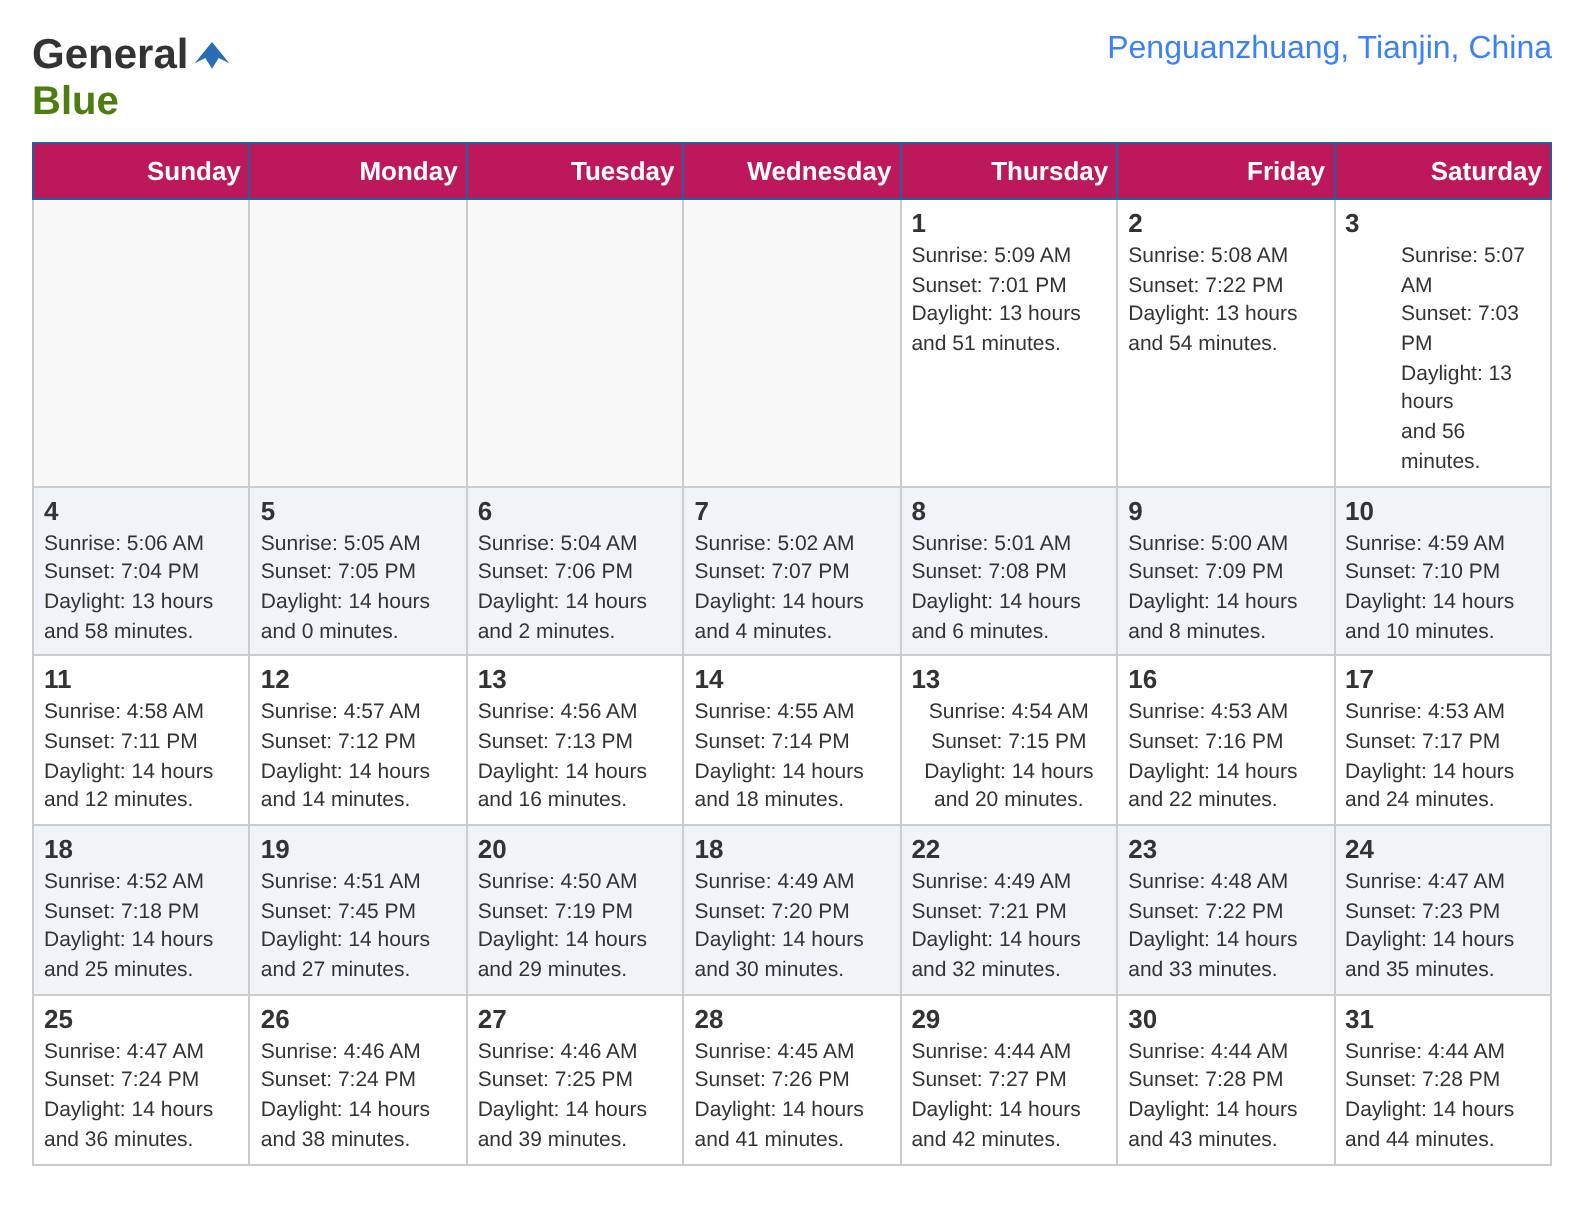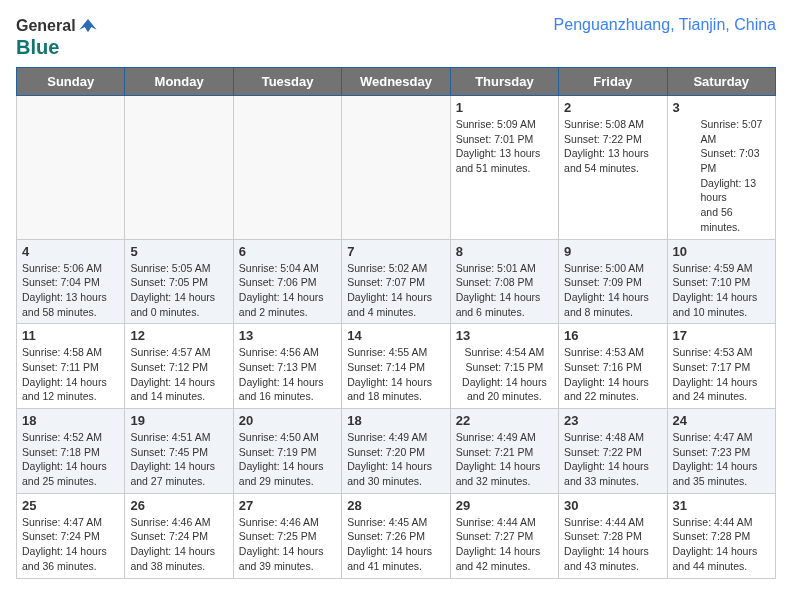--- a/index.html
+++ b/index.html
@@ -19,28 +19,28 @@
     .logo {
       display: flex;
       flex-direction: column;
       align-items: flex-start;
     }
     .logo-text {
       display: flex;
       align-items: center;
     }
     .logo-general {
-      font-size: 16px;
+      font-size: 21px;
       font-weight: bold;
       color: #333;
     }
     .logo-blue {
       font-size: 20px;
       font-weight: bold;
-      color: #0f766e;
+      color: #4d7c0f;
     }
     .logo-bird {
       width: 20px;
       height: 20px;
       margin-left: 2px;
     }
     .title-block {
       text-align: right;
     }
     .month-title {
@@ -51,27 +51,27 @@
     .subtitle {
       font-size: 16px;
       color: #3b82f6;
     }
     .calendar {
       width: 100%;
       border-collapse: collapse;
       border: 1px solid #ccc;
     }
     .calendar th {
-      background: #737373;
+      background: #be185d;
       color: #fff;
       font-size: 13px;
       font-weight: bold;
       padding: 6px 4px;
       border: 1px solid #2460a0;
-      text-align: center;
+      text-align: right;
     }
     .calendar td {
       vertical-align: top;
       border: 1px solid #ccc;
       padding: 4px 5px;
       width: calc(100% / 7);
       min-height: 80px;
       font-size: 11px;
       color: #333;
       background: #fff;

